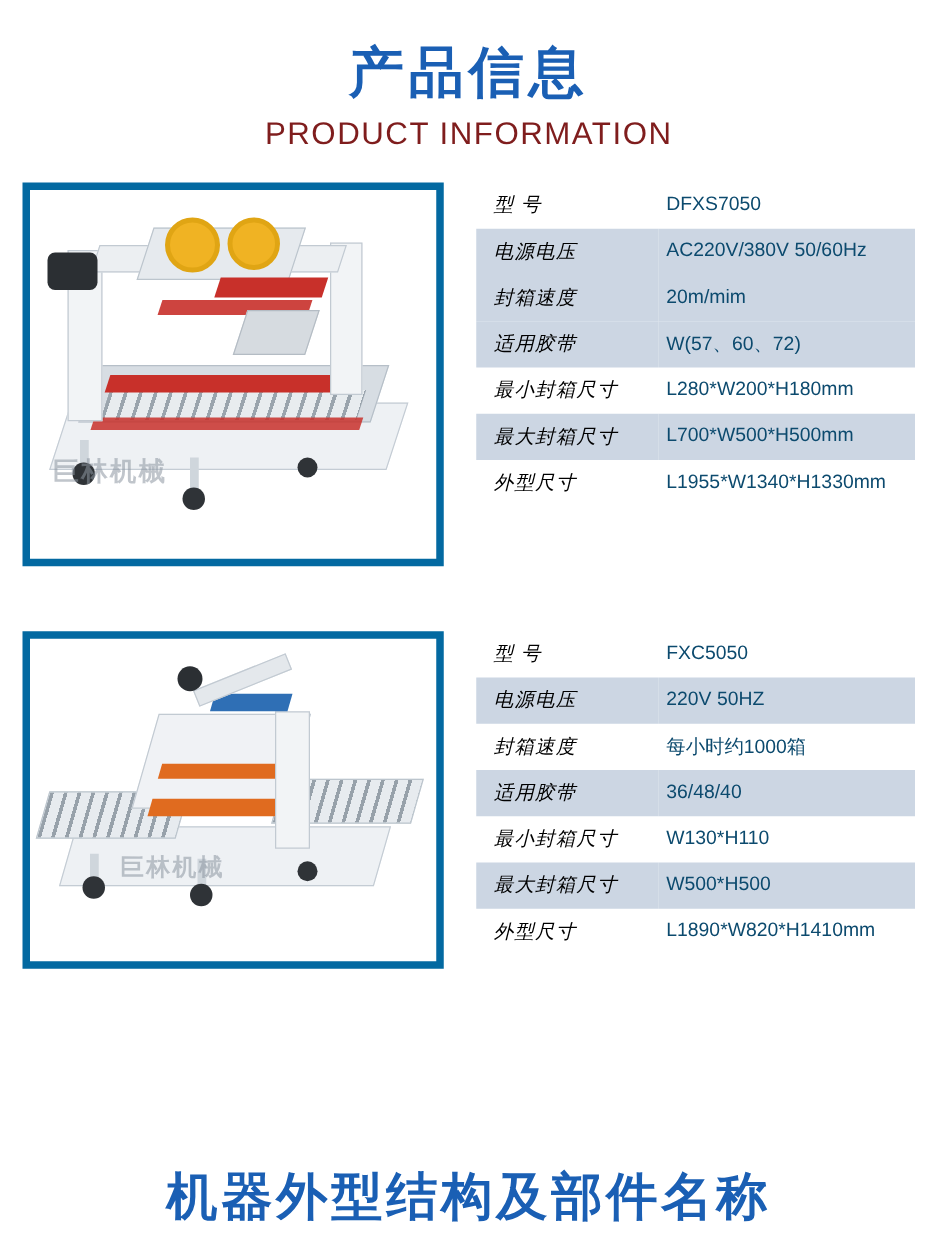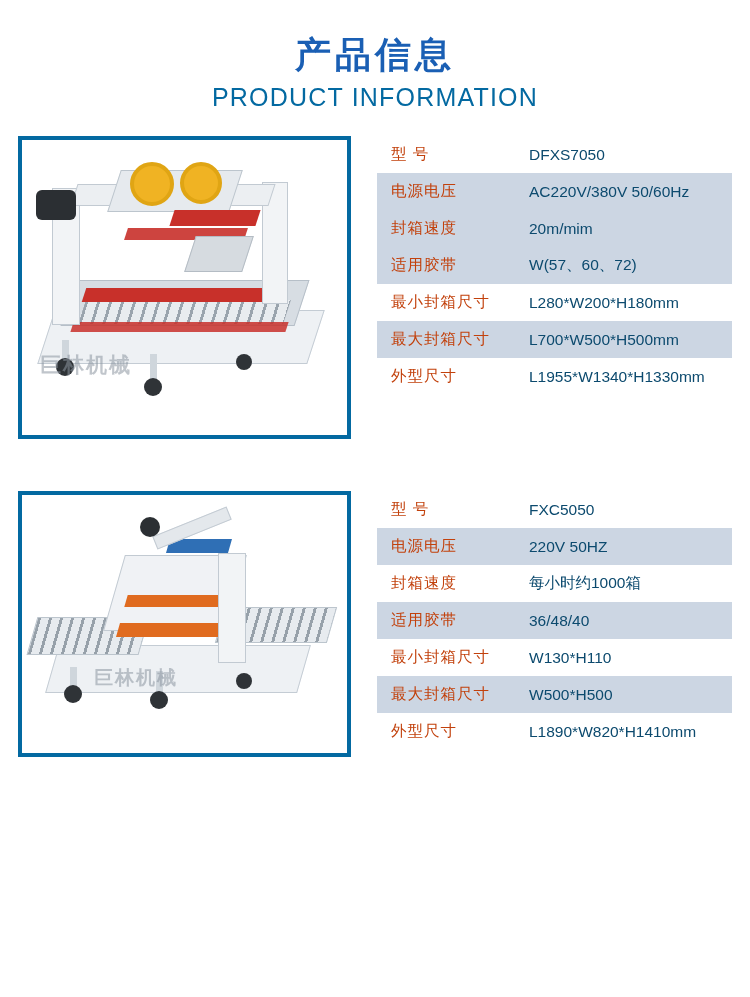--- a/index.html
+++ b/index.html
@@ -19,29 +19,29 @@
     width: 750px;
     height: 997px;
   }
 
   
   .header {
     text-align: center;
     padding-top: 34px;
   }
   .header .title-cn {
-    font-size: 36px;
+    font-size: 44px;
     font-weight: bold;
     color: #1a5fb4;
     letter-spacing: 4px;
     line-height: 1.15;
   }
   .header .title-en {
     font-size: 25px;
-    color: #0369a1;
+    color: #7f1d1d;
     letter-spacing: 1.2px;
     margin-top: 8px;
     font-weight: normal;
   }
   .header .subtitle {
     font-size: 12.5px;
     color: #3e8ede;
     margin-top: 12px;
     letter-spacing: 0.5px;
   }
@@ -52,21 +52,21 @@
     align-items: flex-start;
     padding: 0 18px;
     box-sizing: border-box;
   }
   .product-1 { margin-top: 24px; }
   .product-2 { margin-top: 52px; }
 
   .photo {
     width: 325px;
     height: 295px;
-    border: 4px solid #0369a1;
+    border: 6px solid #0369a1;
     background: #ffffff;
     position: relative;
     overflow: hidden;
     flex: none;
   }
   .photo-2 { height: 258px; }
 
   .watermark {
     position: absolute;
     left: 18px;
@@ -137,23 +137,24 @@
     border-collapse: collapse;
     width: 358px;
     font-size: 15.5px;
   }
   .spec tr { height: 37px; }
   .spec tr.alt { background: #ccd6e3; border-radius: 15px; }
   .spec td { padding: 0; vertical-align: middle; }
   .spec td.k {
     width: 132px;
     padding-left: 14px;
-    color: #c2410c;
+    color: #000000;
     letter-spacing: 1px;
     white-space: nowrap;
+    font-style: italic;
   }
   .spec td.v {
     color: #0c4a6e;
     padding-left: 6px;
     white-space: nowrap;
   }
   .spec sup { font-size: 10px; vertical-align: super; }
 
   
   .footer {
@@ -286,14 +287,17 @@
           <td class="v">W500*H500</td>
         </tr>
         <tr>
           <td class="k">外型尺寸</td>
           <td class="v">L1890*W820*H1410mm</td>
         </tr>
       </tbody>
     </table>
   </div>
 
+  <div class="footer">
+    <div class="banner">机器外型结构及部件名称</div>
+  </div>
 
 </div>
 
 </body></html>

